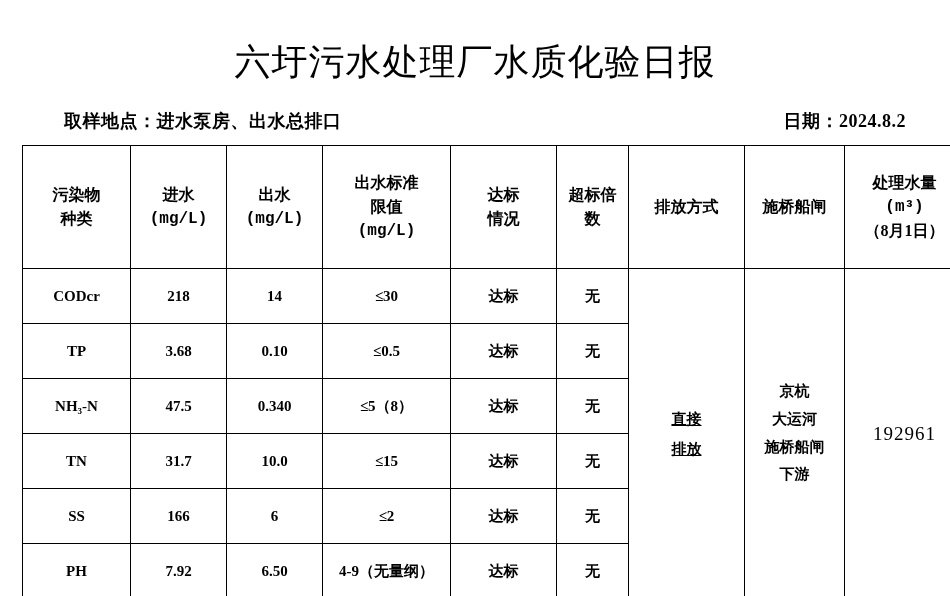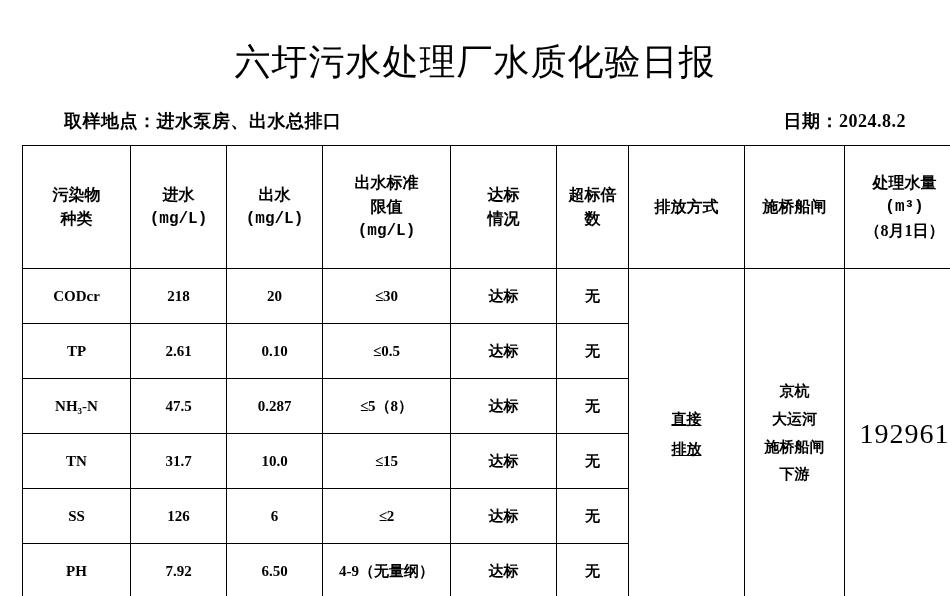--- a/index.html
+++ b/index.html
@@ -85,21 +85,21 @@
   .mono-val {
     font-family: "Liberation Mono", monospace;
     font-weight: bold;
     font-size: 15px;
   }
   .mono-head {
     font-family: "Liberation Mono", monospace;
     font-weight: bold;
   }
   .big-volume {
-    font-size: 28px;
+    font-size: 19px;
     font-weight: normal;
     font-family: "Liberation Serif", serif;
     letter-spacing: 1px;
   }
   .stack-method {
     line-height: 2.0;
     font-size: 17px;
     text-decoration: underline;
   }
   .stack-dest {
@@ -164,65 +164,65 @@
           <div>处理水量</div>
           <div class="mono-head">(m³)</div>
           <div>（8月1日）</div>
         </th>
       </tr>
     </thead>
     <tbody>
       <tr>
         <td class="mono-val">CODcr</td>
         <td class="mono-val">218</td>
-        <td class="mono-val">20</td>
+        <td class="mono-val">14</td>
         <td class="mono-val">≤30</td>
         <td>达标</td>
         <td>无</td>
         <td class="stack-method" rowspan="6">
           <div>直接</div>
           <div>排放</div>
         </td>
         <td class="stack-dest" rowspan="6">
           <div>京杭</div>
           <div>大运河</div>
           <div>施桥船闸</div>
           <div>下游</div>
         </td>
         <td rowspan="6">
           <span class="big-volume">192961</span>
         </td>
       </tr>
       <tr>
         <td class="mono-val">TP</td>
-        <td class="mono-val">2.61</td>
+        <td class="mono-val">3.68</td>
         <td class="mono-val">0.10</td>
         <td class="mono-val">≤0.5</td>
         <td>达标</td>
         <td>无</td>
       </tr>
       <tr>
         <td class="mono-val">NH₃-N</td>
         <td class="mono-val">47.5</td>
-        <td class="mono-val">0.287</td>
+        <td class="mono-val">0.340</td>
         <td class="mono-val">≤5（8）</td>
         <td>达标</td>
         <td>无</td>
       </tr>
       <tr>
         <td class="mono-val">TN</td>
         <td class="mono-val">31.7</td>
         <td class="mono-val">10.0</td>
         <td class="mono-val">≤15</td>
         <td>达标</td>
         <td>无</td>
       </tr>
       <tr>
         <td class="mono-val">SS</td>
-        <td class="mono-val">126</td>
+        <td class="mono-val">166</td>
         <td class="mono-val">6</td>
         <td class="mono-val">≤2</td>
         <td>达标</td>
         <td>无</td>
       </tr>
       <tr>
         <td class="mono-val">PH</td>
         <td class="mono-val">7.92</td>
         <td class="mono-val">6.50</td>
         <td class="mono-val">4-9（无量纲）</td>

